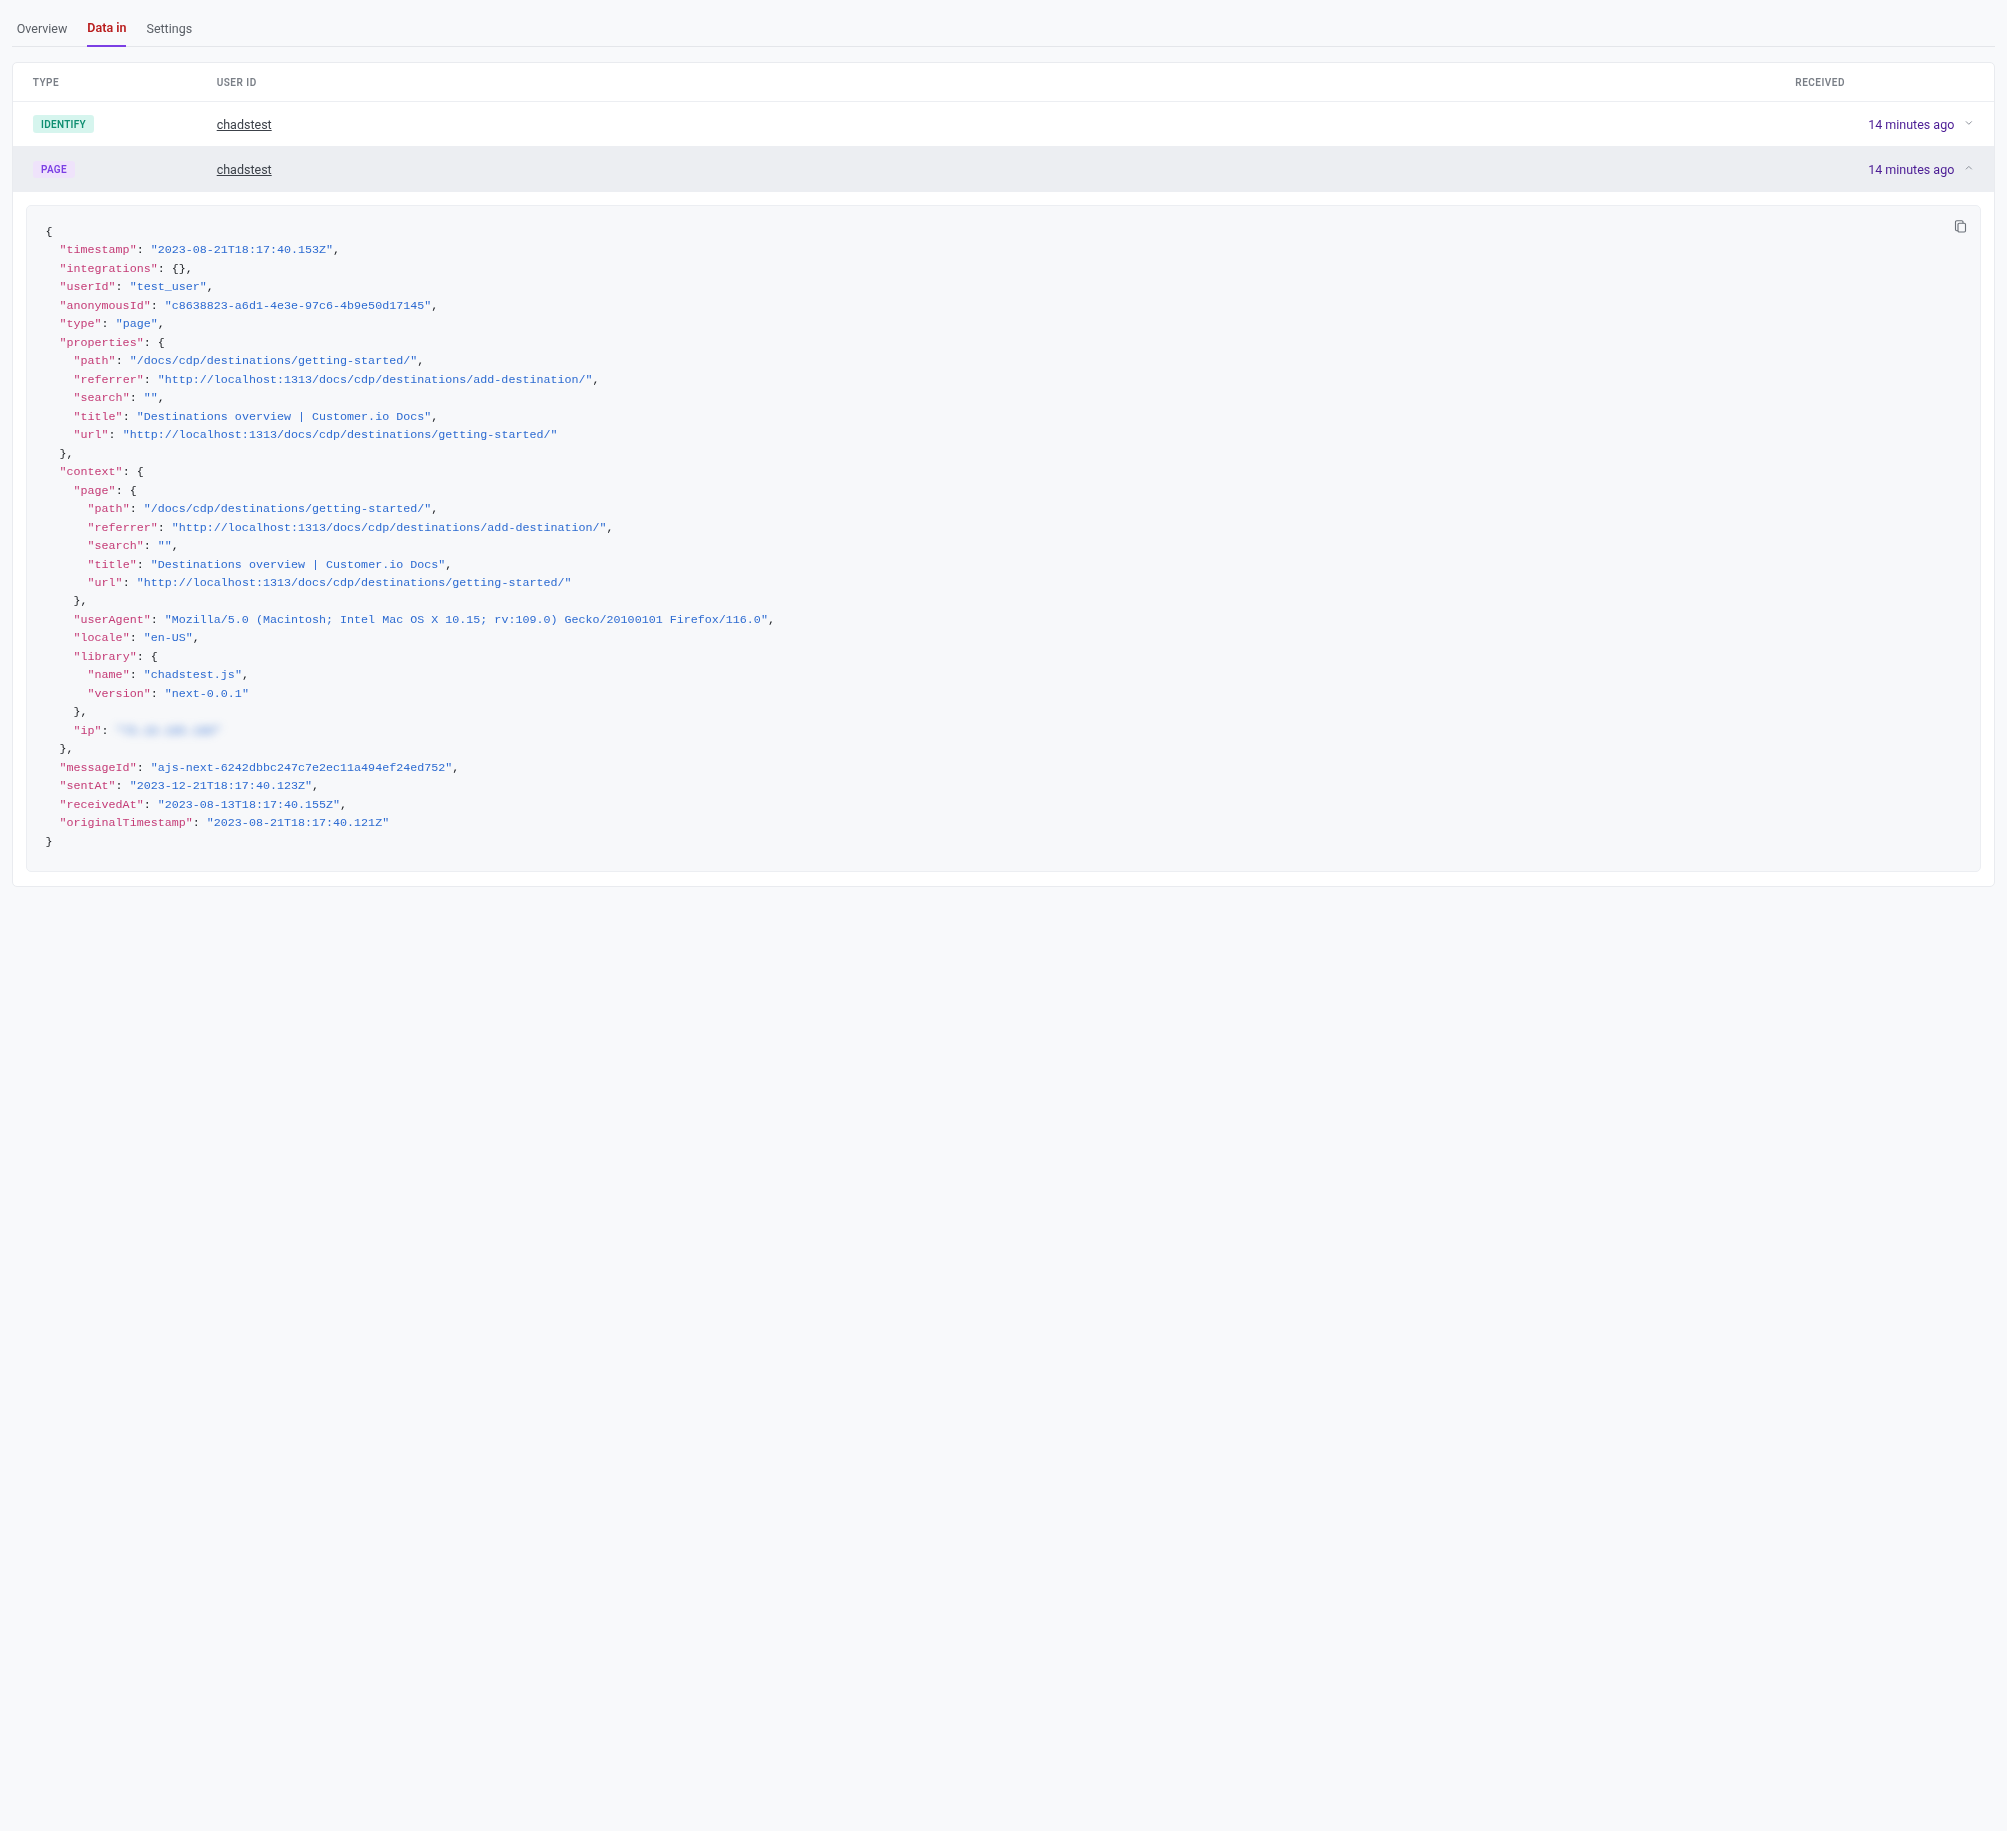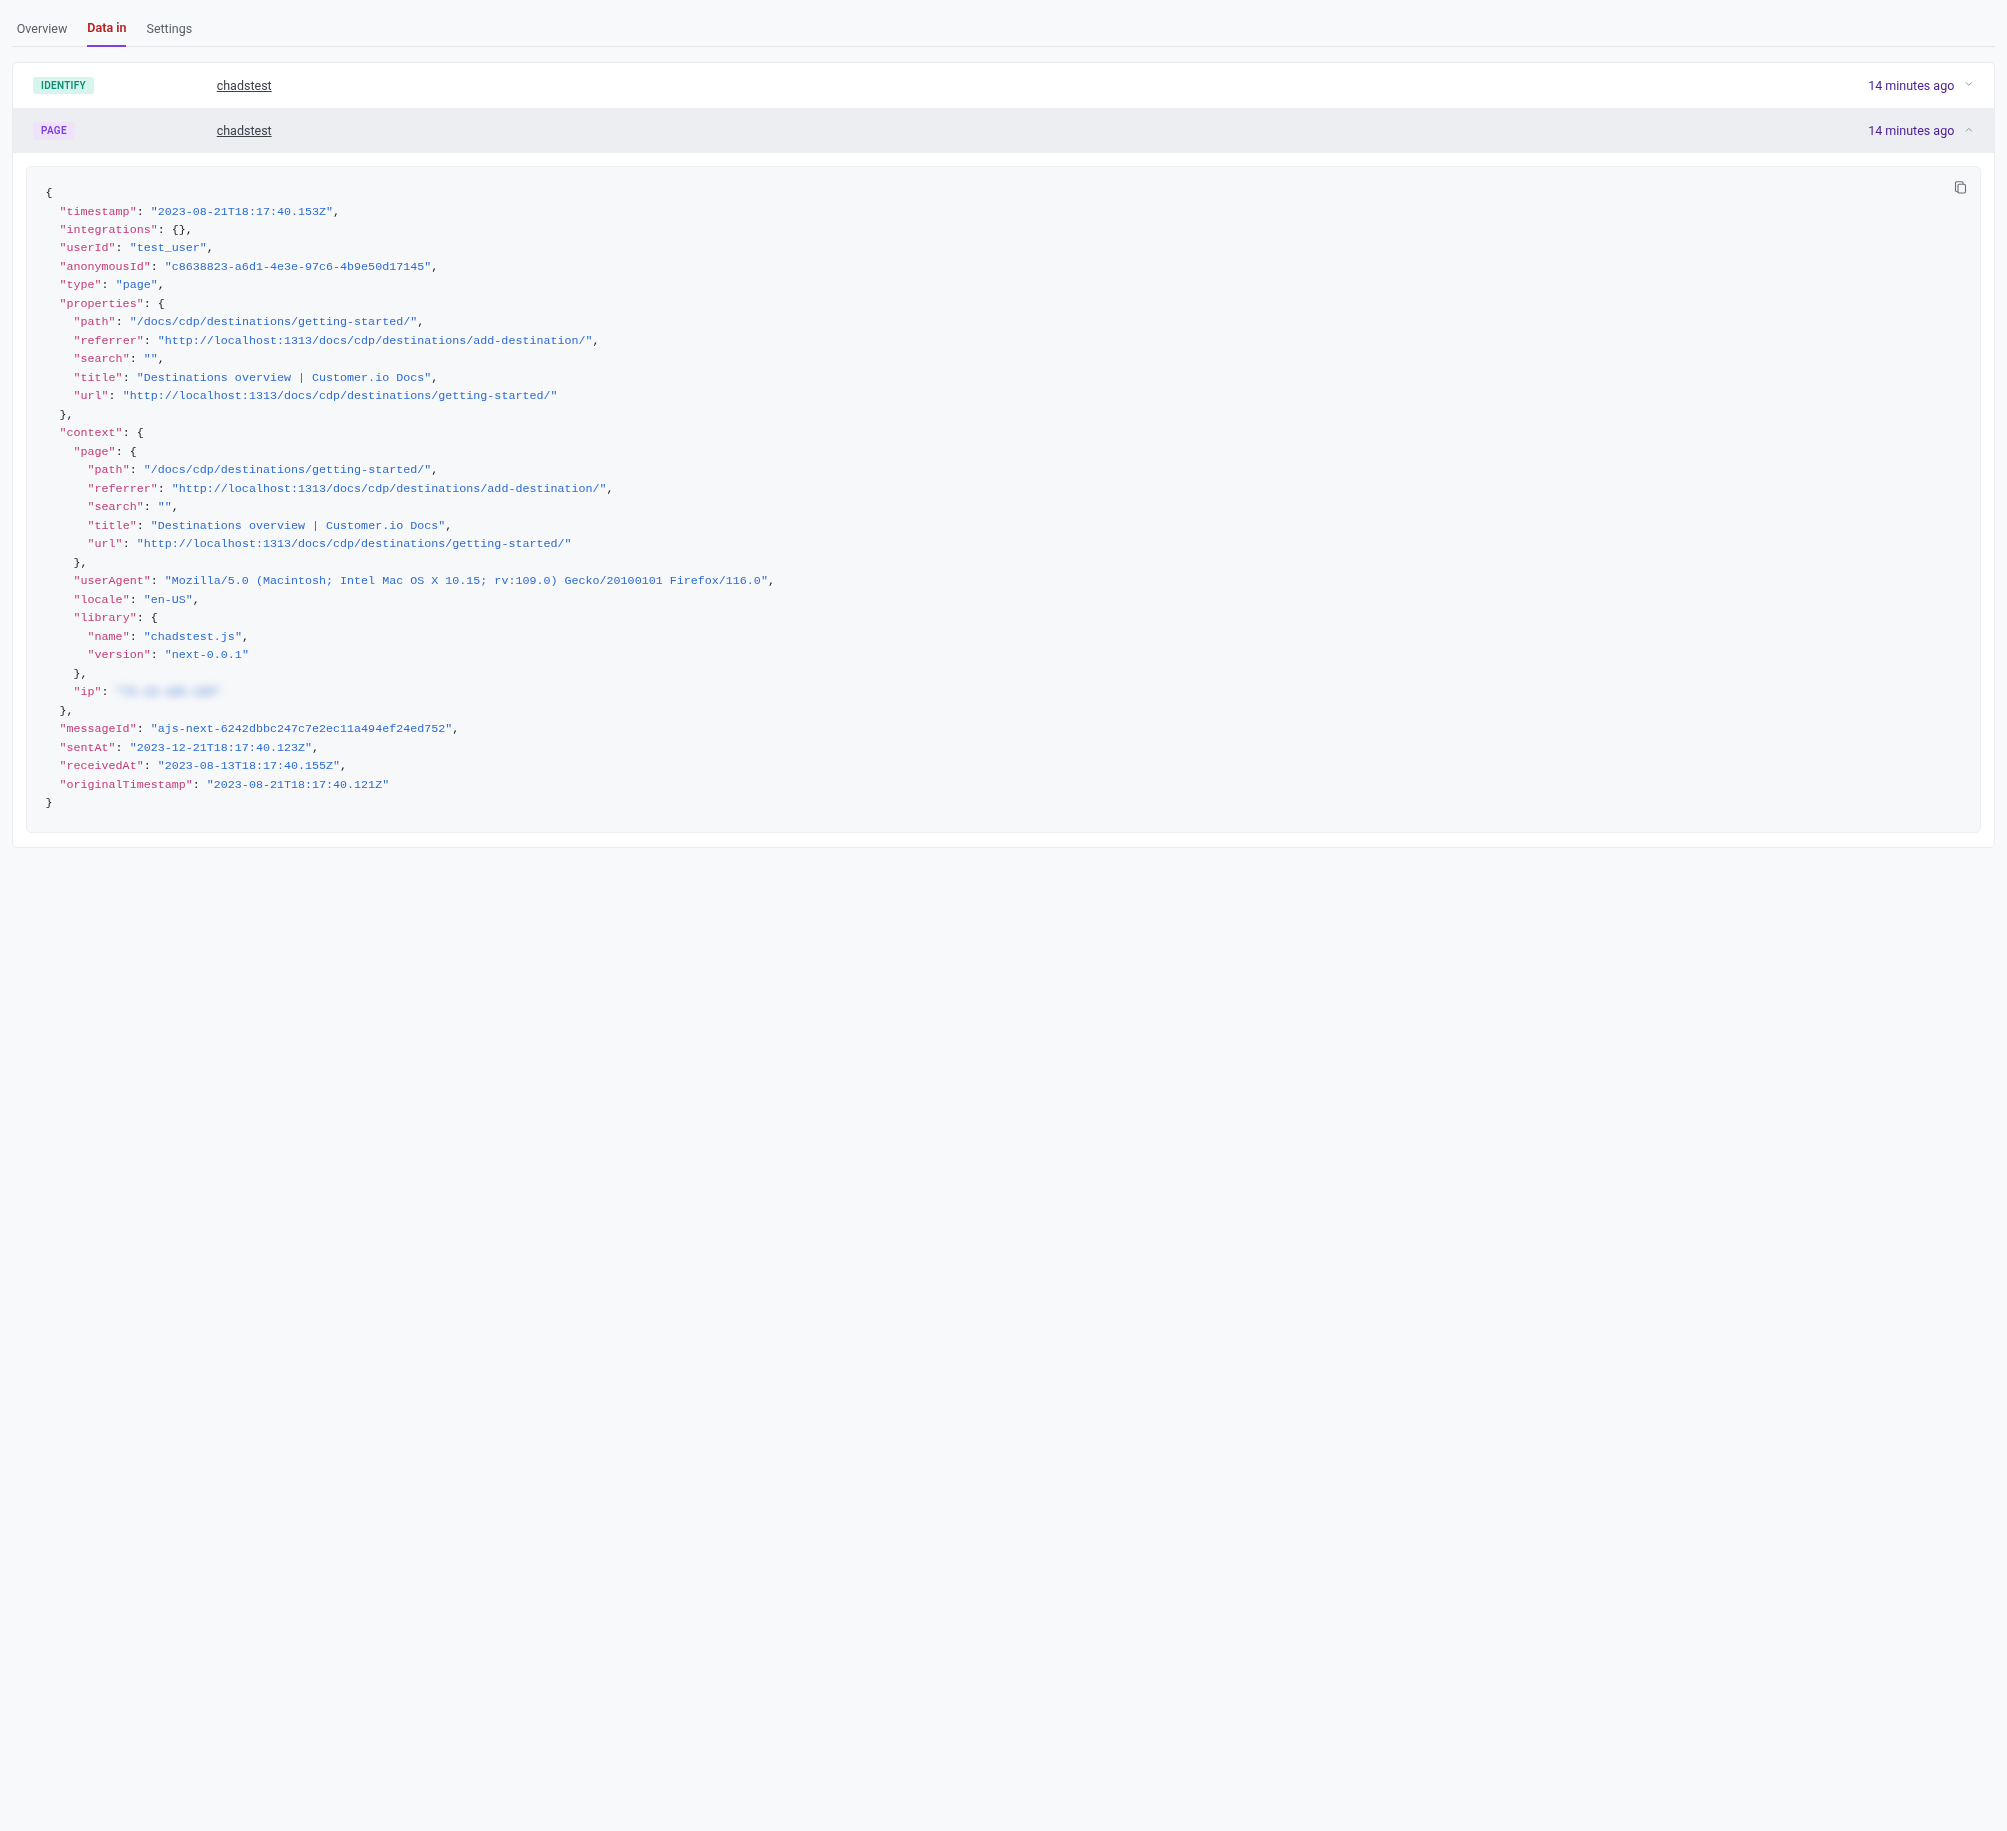--- a/index.html
+++ b/index.html
@@ -125,20 +125,26 @@
 <body>
 
 <div class="tabs">
   <div class="tab">Overview</div>
   <div class="tab active">Data in</div>
   <div class="tab">Settings</div>
 </div>
 
 <div class="panel">
 
+  <div class="thead">
+    <div class="col-type">TYPE</div>
+    <div class="col-user">USER ID</div>
+    <div class="col-recv">RECEIVED</div>
+    <div class="col-caret"></div>
+  </div>
 
 
   <div class="row">
     <div class="col-type">
       <span class="badge badge-identify">IDENTIFY</span>
     </div>
     <div class="col-user userid">chadstest</div>
     <div class="col-recv received">14 minutes ago</div>
     <div class="col-caret">
       <span class="caret">

